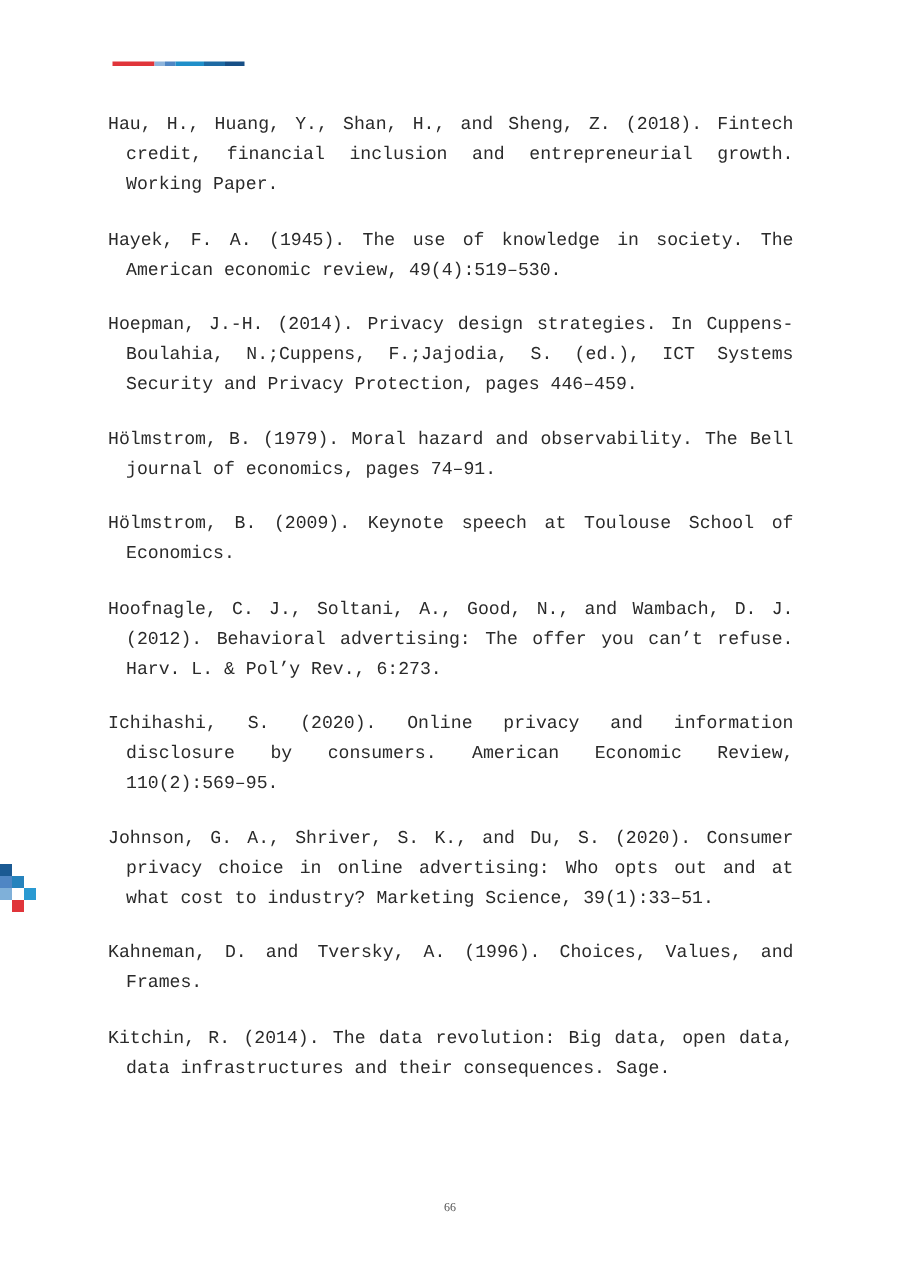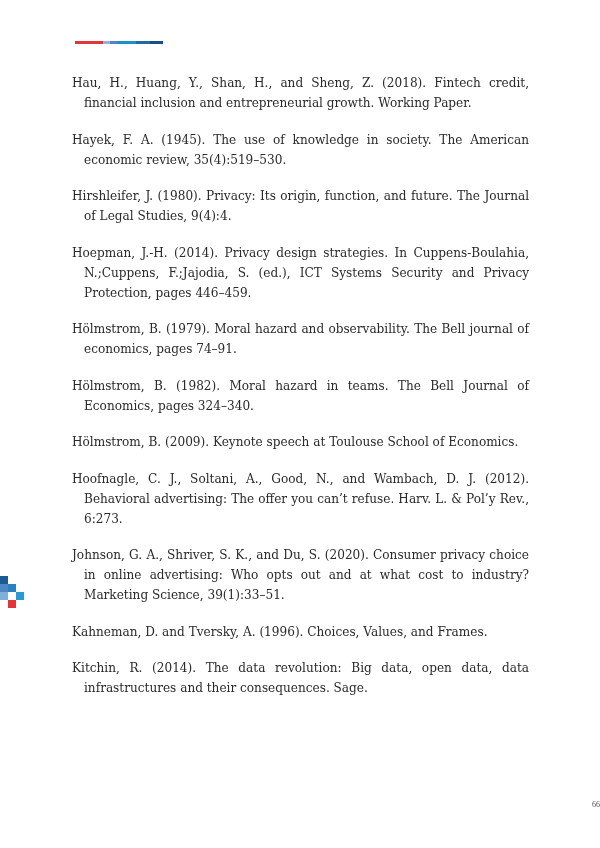--- a/index.html
+++ b/index.html
@@ -2,22 +2,22 @@
 <html><head>
 <meta charset="utf-8">
 <style>
   html, body { margin: 0; padding: 0; background: #ffffff; }
   body { width: 600px; height: 848px; position: relative; overflow: hidden; }
   .header-bar { position: absolute; left: 75px; top: 41px; height: 3px; display: flex; }
   .header-bar span { display: block; height: 3px; }
   .refs { position: absolute; left: 72px; top: 73px; width: 457px;
           font-family: "DejaVu Serif", "Liberation Serif", serif; font-size: 12.1px;
           line-height: 20px; color: #2a2a2a; }
-  .ref { padding-left: 12px; text-indent: -12px; text-align: justify; margin: 0 0 16.5px 0; }
-  .page-number { position: absolute; left: 0; width: 600px; top: 800px; text-align: right;
+  .ref { padding-left: 12px; text-indent: -12px; text-align: justify; margin: 0 0 16.5px 0; font-family: Liberation Mono, monospace; }
+  .page-number { position: absolute; left: 0; width: 600px; top: 800px; text-align: center;
           font-family: "Liberation Serif", serif; font-size: 8px; color: #555; }
   .deco { position: absolute; left: 0; top: 576px; width: 30px; height: 40px; }
   .sq { position: absolute; width: 8px; height: 8px; }
 </style>
 </head>
 <body>
 
 <div class="header-bar">
   <span style="width: 28px; background: rgb(224, 53, 58);"></span>
   <span style="width: 7px; background: rgb(141, 180, 220);"></span>
@@ -31,26 +31,25 @@
   <span class="sq" style="left: 0px; top: 0px; background: rgb(27, 90, 147);"></span>
   <span class="sq" style="left: 0px; top: 8px; background: rgb(79, 134, 196);"></span>
   <span class="sq" style="left: 8px; top: 8px; background: rgb(38, 131, 189);"></span>
   <span class="sq" style="left: 0px; top: 16px; background: rgb(127, 176, 217);"></span>
   <span class="sq" style="left: 16px; top: 16px; background: rgb(42, 154, 210);"></span>
   <span class="sq" style="left: 8px; top: 24px; background: rgb(224, 53, 58);"></span>
 </div>
 
 <div class="refs">
   <p class="ref">Hau, H., Huang, Y., Shan, H., and Sheng, Z. (2018). Fintech credit, financial inclusion and entrepreneurial growth. Working Paper.</p>
-  <p class="ref">Hayek, F. A. (1945). The use of knowledge in society. The American economic review, 35(4):519–530.</p>
-  <p class="ref">Hirshleifer, J. (1980). Privacy: Its origin, function, and future. The Journal of Legal Studies, 9(4):4.</p>
+  <p class="ref">Hayek, F. A. (1945). The use of knowledge in society. The American economic review, 49(4):519–530.</p>
   <p class="ref">Hoepman, J.-H. (2014). Privacy design strategies. In Cuppens-Boulahia, N.;Cuppens, F.;Jajodia, S. (ed.), ICT Systems Security and Privacy Protection, pages 446–459.</p>
   <p class="ref">Hölmstrom, B. (1979). Moral hazard and observability. The Bell journal of economics, pages 74–91.</p>
-  <p class="ref">Hölmstrom, B. (1982). Moral hazard in teams. The Bell Journal of Economics, pages 324–340.</p>
   <p class="ref">Hölmstrom, B. (2009). Keynote speech at Toulouse School of Economics.</p>
   <p class="ref">Hoofnagle, C. J., Soltani, A., Good, N., and Wambach, D. J. (2012). Behavioral advertising: The offer you can’t refuse. Harv. L. &amp; Pol’y Rev., 6:273.</p>
+  <p class="ref">Ichihashi, S. (2020). Online privacy and information disclosure by consumers. American Economic Review, 110(2):569–95.</p>
   <p class="ref">Johnson, G. A., Shriver, S. K., and Du, S. (2020). Consumer privacy choice in online advertising: Who opts out and at what cost to industry? Marketing Science, 39(1):33–51.</p>
   <p class="ref">Kahneman, D. and Tversky, A. (1996). Choices, Values, and Frames.</p>
   <p class="ref">Kitchin, R. (2014). The data revolution: Big data, open data, data infrastructures and their consequences. Sage.</p>
 
 </div>
 
 <div class="page-number">66</div>
 
 </body></html>

